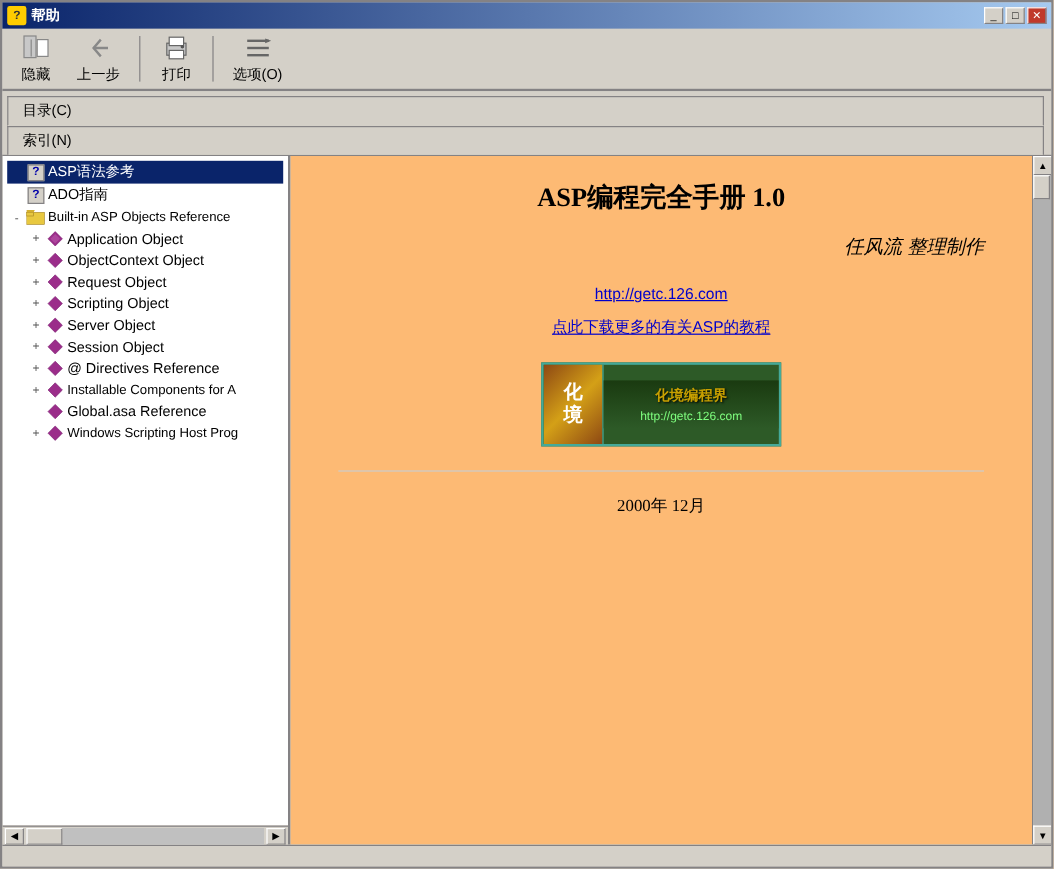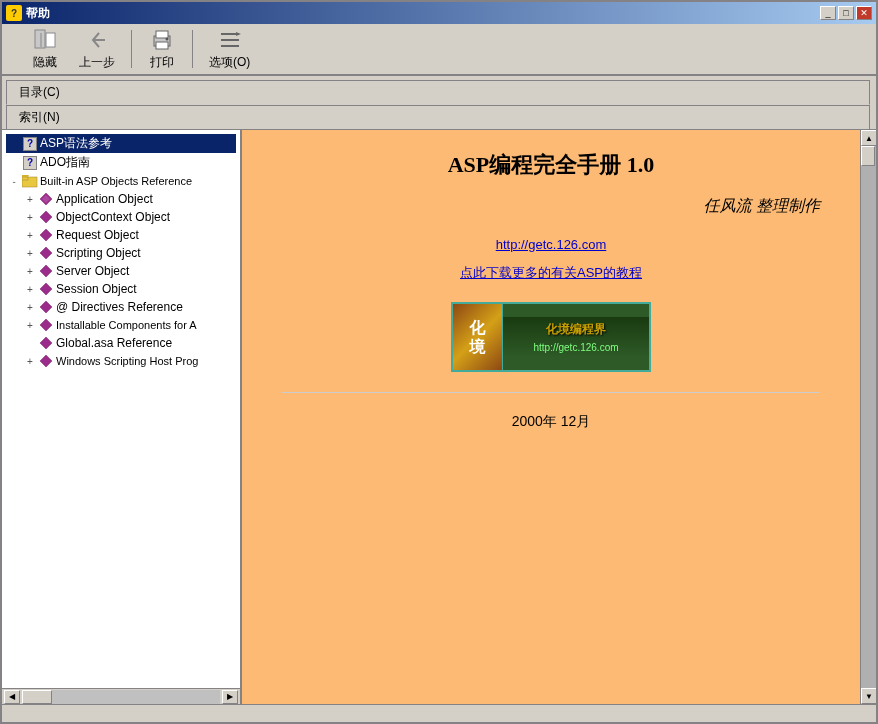--- a/index.html
+++ b/index.html
@@ -72,21 +72,21 @@
       justify-content: center;
       color: #000;
     }
 
     .title-btn.close { background: #c0392b; color: white; }
 
     
     .toolbar {
       background: #d4d0c8;
       border-bottom: 2px solid #848284;
-      padding: 4px 23px;
+      padding: 4px 8px;
       display: flex;
       align-items: center;
       gap: 8px;
       flex-shrink: 0;
       height: 52px;
     }
 
     .toolbar-btn {
       display: flex;
       flex-direction: column;
@@ -240,20 +240,21 @@
       border: none;
       border-top: 1px solid #ccc;
       margin: 20px 0;
     }
 
     .content-date {
       text-align: center;
       font-size: 14px;
       color: #000;
       margin-top: 10px;
+      font-family: Liberation Serif, serif;
     }
 
     .logo-container {
       display: flex;
       justify-content: center;
       margin: 20px 0;
     }
 
     .logo-box {
       border: 2px solid #4a9;

